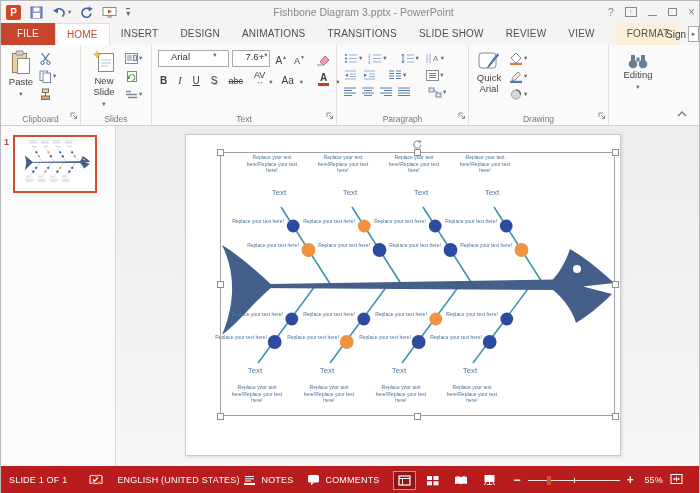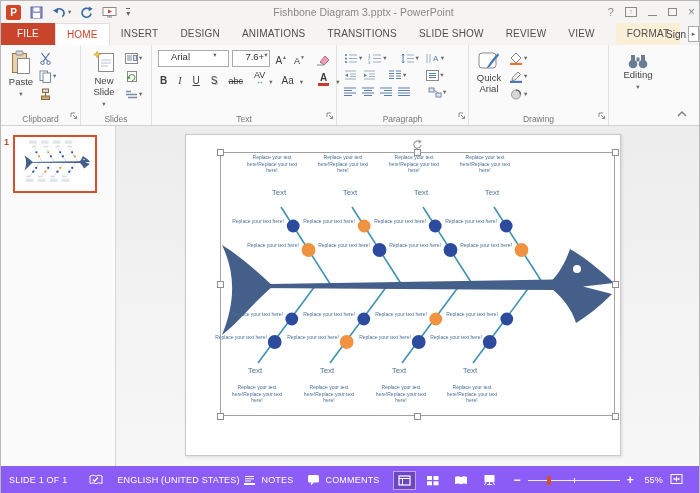--- a/index.html
+++ b/index.html
@@ -58,21 +58,21 @@
   .slide { position:absolute; left:69px; top:8px; width:436px; height:322px; background:#fff;
            border:1px solid #c9cacc; box-shadow:1px 1px 3px rgba(0,0,0,.12); }
   .fish-svg { position:absolute; left:0; top:0; width:436px; height:322px; }
   .sel-box { position:absolute; left:34px; top:17px; width:395px; height:264px; border:1px solid #a3a3a3; }
   .handle { position:absolute; width:7px; height:7px; background:#fff; border:1px solid #8f8f8f; }
   .rotate-handle { position:absolute; left:226px; top:1px; }
   .lbl-edge { position:absolute; width:52px; font-size:5px; line-height:6.5px; color:#4a6f99; text-align:center; }
   .lbl-branch { position:absolute; width:40px; font-size:8px; color:#54779e; text-align:center; }
   .lbl-node { position:absolute; width:52px; font-size:5px; line-height:6.5px; color:#4a6f99; text-align:center; }
   
-  .statusbar { height:28px; background:#8b5cf6; color:#fff; display:flex; align-items:center; font-size:9px; letter-spacing:.2px; }
+  .statusbar { height:28px; background:#b91c1c; color:#fff; display:flex; align-items:center; font-size:9px; letter-spacing:.2px; }
   .sb-item { display:flex; align-items:center; gap:5px; white-space:nowrap; }
   .sb-right { margin-left:auto; display:flex; align-items:center; gap:14px; padding-right:16px; }
   .viewbtns { display:flex; align-items:center; gap:7px; }
   .viewbtn { padding:3px 4px; display:flex; align-items:center; }
   .viewbtn.pressed { background:rgba(0,0,0,.22); outline:1px solid rgba(255,255,255,.45); }
   .zoomctl { display:flex; align-items:center; gap:7px; }
   .ztrack { position:relative; width:92px; height:9px; }
   .ztrack .line { position:absolute; left:0; right:0; top:4px; height:1px; background:rgba(255,255,255,.9); }
   .ztrack .tick { position:absolute; left:50%; top:2px; width:1px; height:5px; background:rgba(255,255,255,.9); }
   .ztrack .thumb { position:absolute; left:21%; top:0; width:3px; height:9px; background:#fff; }

